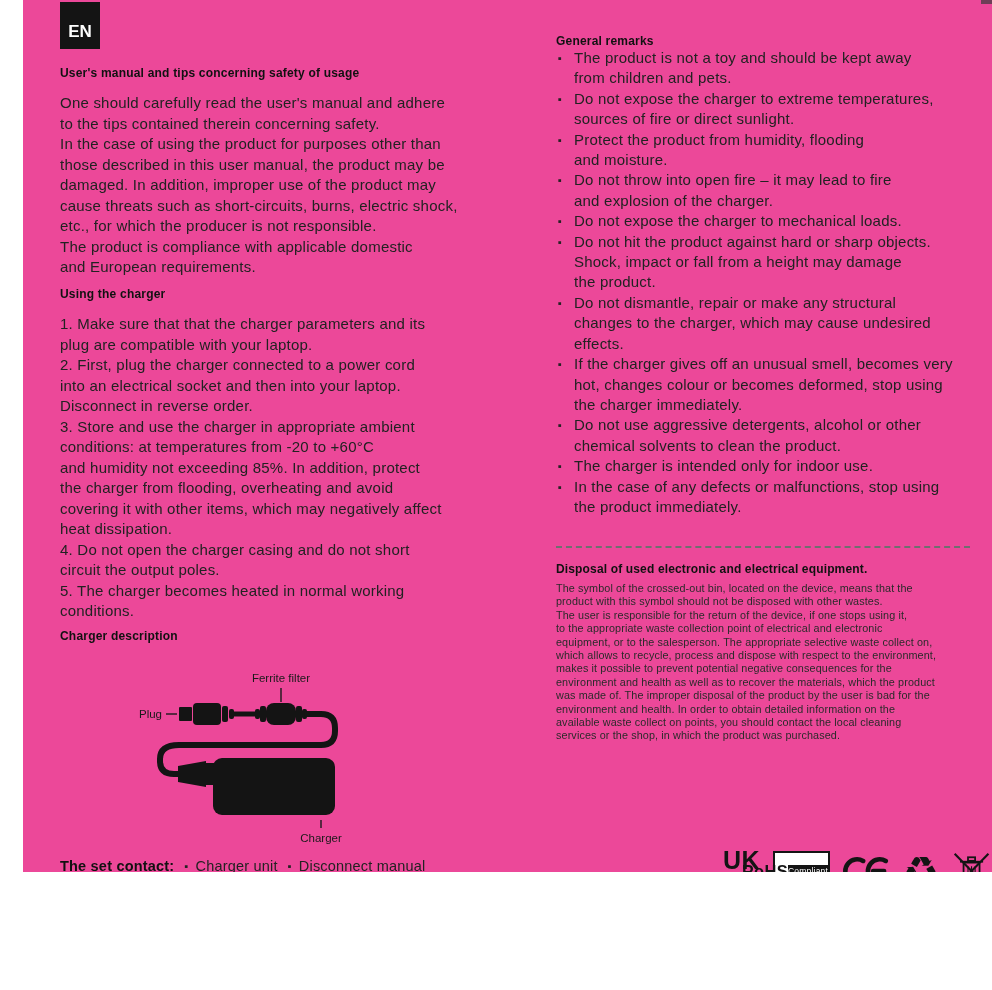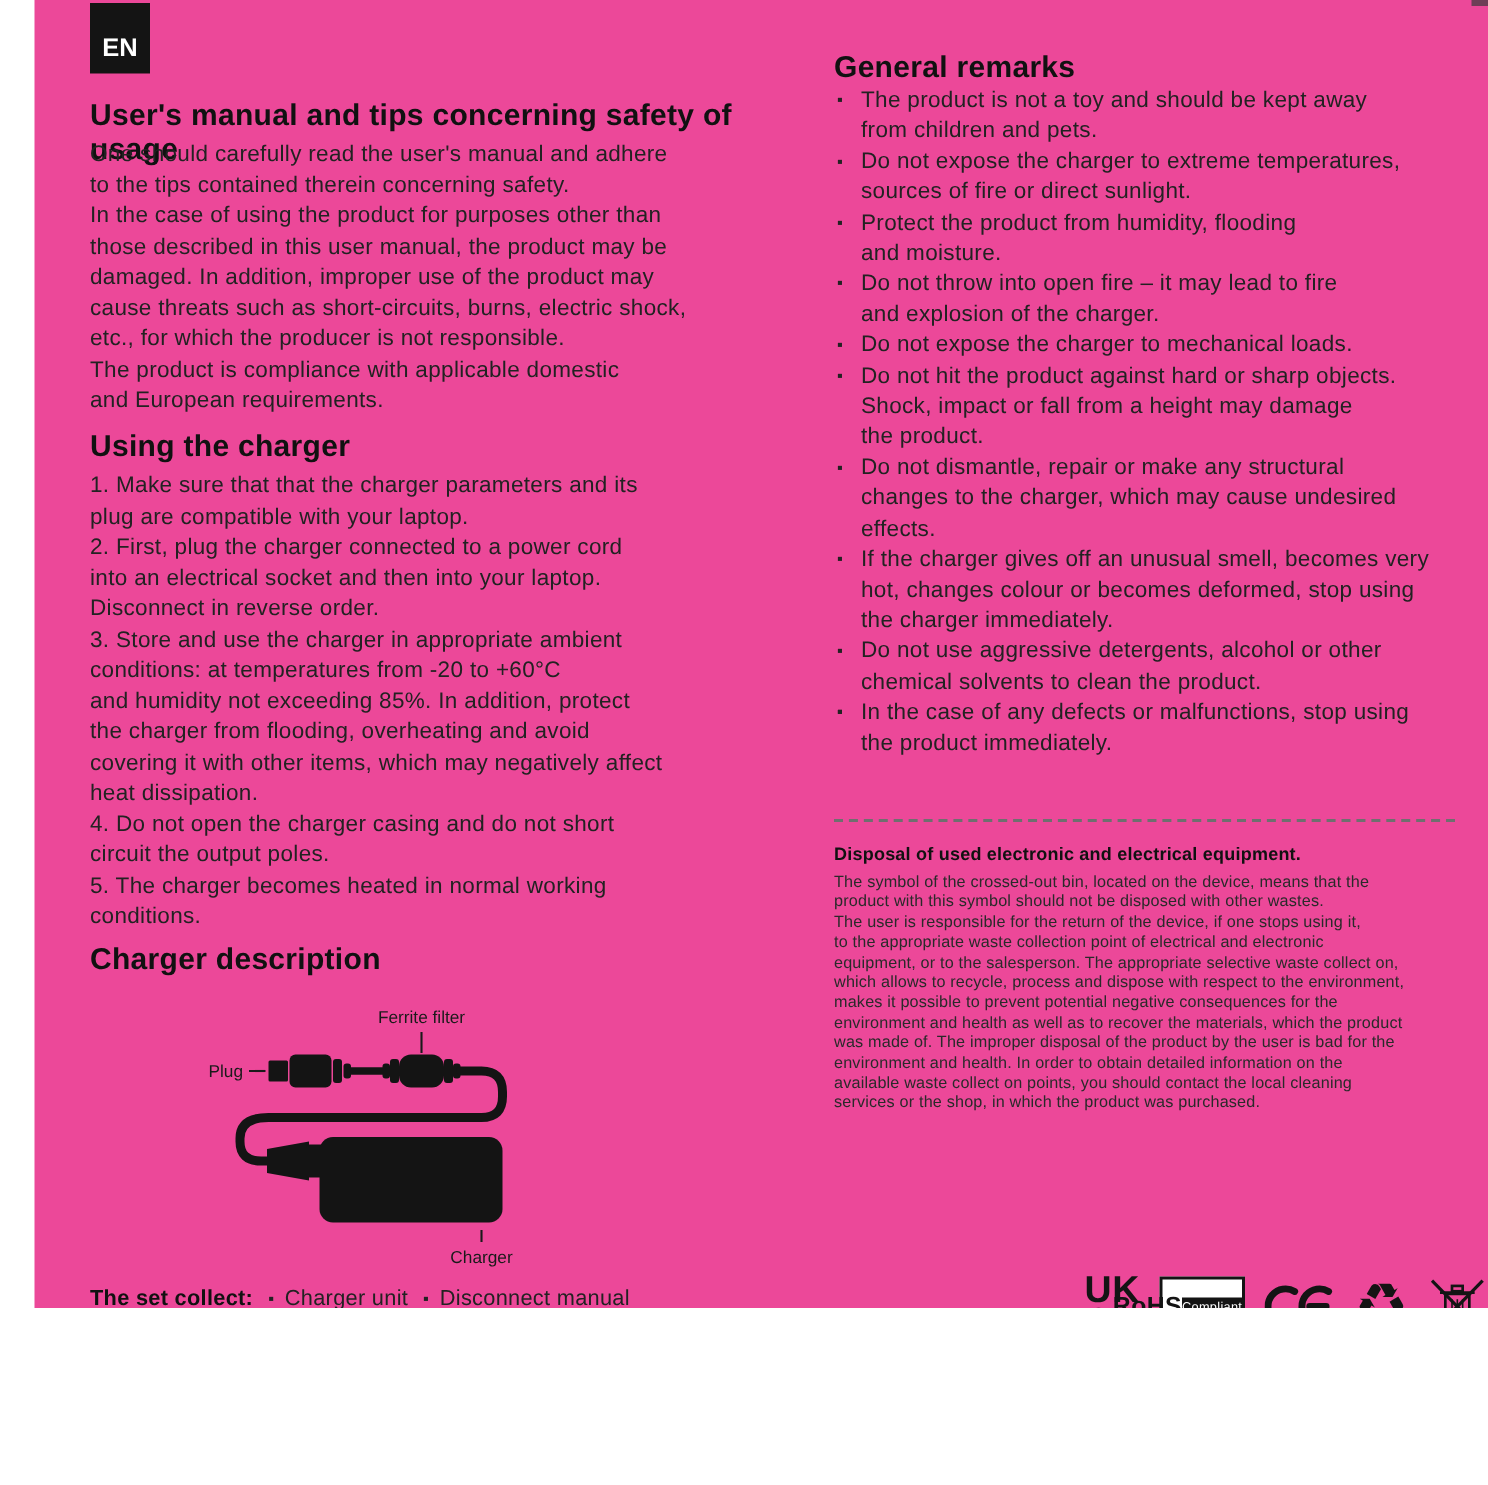--- a/index.html
+++ b/index.html
@@ -13,21 +13,21 @@
   .pre{white-space:pre-line;}
   .lang-badge{
     position:absolute;left:37px;top:2px;width:40px;height:47px;
     background:#141414;color:#fff;font-weight:bold;font-size:17px;
     display:flex;align-items:flex-end;justify-content:center;padding-bottom:7px;box-sizing:border-box;
   }
   .artifact{position:absolute;right:0;top:0;width:34px;height:4px;background:#3a3a3a;opacity:.7;}
   .col-left{position:absolute;left:37px;top:60px;width:440px;}
   .col-right{position:absolute;left:533px;top:34px;width:418px;}
   h3.sec{
-    font-size:20px;font-weight:bold;color:#111;margin:0;
+    font-size:12px;font-weight:bold;color:#111;margin:0;
     letter-spacing:.2px;
   }
   .body-txt{
     font-size:15px;line-height:20.5px;letter-spacing:.22px;margin:0;color:#222;
   }
   .left-h1{position:absolute;left:0;top:6px;}
   .left-p1{position:absolute;left:0;top:33px;}
   .left-h2{position:absolute;left:0;top:227px;}
   .left-p2{position:absolute;left:0;top:254px;}
   .left-h3{position:absolute;left:0;top:569px;}
@@ -143,21 +143,21 @@
           <rect x="121" y="101" width="12" height="22" rx="2"></rect>
         </g>
 
         <rect x="130" y="96" width="122" height="57" rx="9" fill="#141414"></rect>
         <line x1="238" y1="158" x2="238" y2="166" stroke="#1a1a1a" stroke-width="1.4"></line>
         <text x="238" y="180" text-anchor="middle" font-size="11.5" fill="#1a1a1a">Charger</text>
       </svg>
     </div>
 
     <div class="set-line">
-      <b>The set collect:</b><span class="mk">▪</span><span>Charger unit</span><span class="mk">▪</span><span>Disconnect manual</span>
+      <b>The set contact:</b><span class="mk">▪</span><span>Charger unit</span><span class="mk">▪</span><span>Disconnect manual</span>
     </div>
   </div>
 
   <div class="col-right">
     <h3 class="sec right-h">General remarks</h3>
     <ul class="remarks">
       <li><span class="mk">▪</span><span class="pre">The product is not a toy and should be kept away
 from children and pets.</span></li>
       <li><span class="mk">▪</span><span class="pre">Do not expose the charger to extreme temperatures,
 sources of fire or direct sunlight.</span></li>
@@ -170,21 +170,21 @@
 Shock, impact or fall from a height may damage
 the product.</span></li>
       <li><span class="mk">▪</span><span class="pre">Do not dismantle, repair or make any structural
 changes to the charger, which may cause undesired
 effects.</span></li>
       <li><span class="mk">▪</span><span class="pre">If the charger gives off an unusual smell, becomes very
 hot, changes colour or becomes deformed, stop using
 the charger immediately.</span></li>
       <li><span class="mk">▪</span><span class="pre">Do not use aggressive detergents, alcohol or other
 chemical solvents to clean the product.</span></li>
-      <li><span class="mk">▪</span></li>
+      <li><span class="mk">▪</span><span class="pre">The charger is intended only for indoor use.</span></li>
       <li><span class="mk">▪</span><span class="pre">In the case of any defects or malfunctions, stop using
 the product immediately.</span></li>
     </ul>
   </div>
 
   <div class="divider"></div>
   <div class="disposal-h">Disposal of used electronic and electrical equipment.</div>
   <div class="disposal-p pre">The symbol of the crossed-out bin, located on the device, means that the
 product with this symbol should not be disposed with other wastes.
 The user is responsible for the return of the device, if one stops using it,

